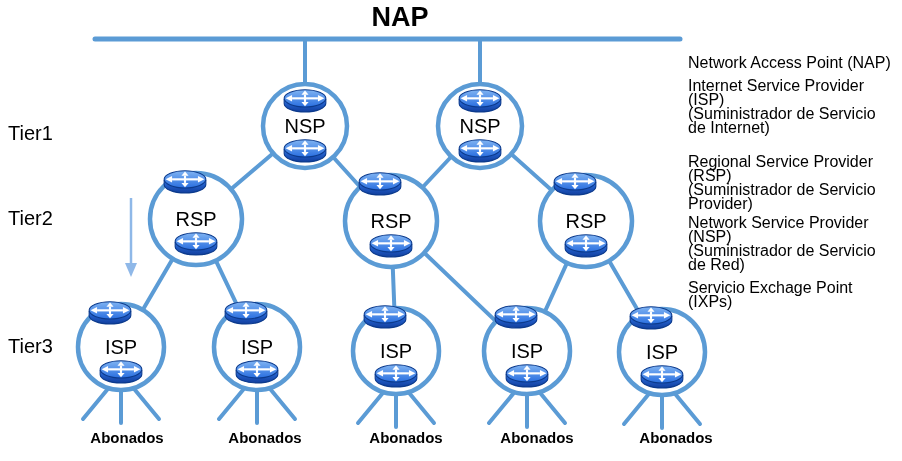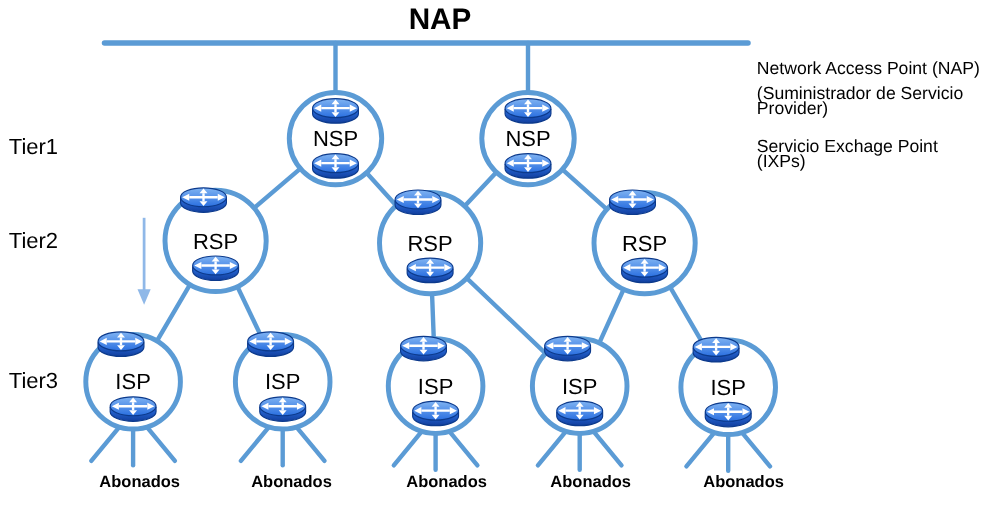--- a/index.html
+++ b/index.html
@@ -159,20 +159,29 @@
     <text class="abonados-label" x="406" y="443">Abonados</text>
     <text class="abonados-label" x="537" y="443">Abonados</text>
     <text class="abonados-label" x="676" y="443">Abonados</text>
   </svg>
 
   <div class="legend">
     <div class="legend-item">
       <div>Network Access Point (NAP)</div>
     </div>
     <div class="legend-item">
+      <div>Internet Service Provider (ISP)</div>
+      <div>(Suministrador de Servicio de Internet)</div>
+    </div>
+    <div class="legend-item">
+      <div>Regional Service Provider (RSP)</div>
       <div>(Suministrador de Servicio Provider)</div>
+    </div>
+    <div class="legend-item">
+      <div>Network Service Provider (NSP)</div>
+      <div>(Suministrador de Servicio de Red)</div>
     </div>
     <div class="legend-item">
       <div>Servicio Exchage Point (IXPs)</div>
     </div>
   </div>
 
 </div>
 
 </body></html>

